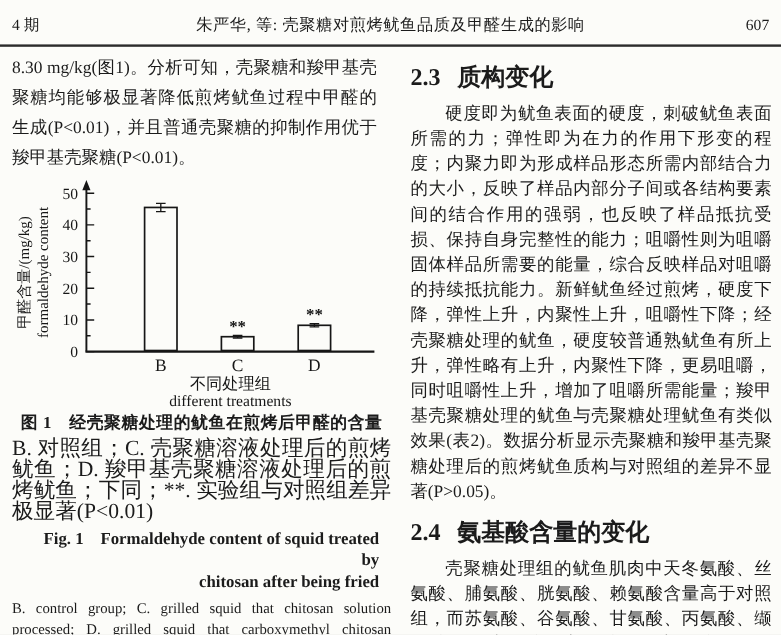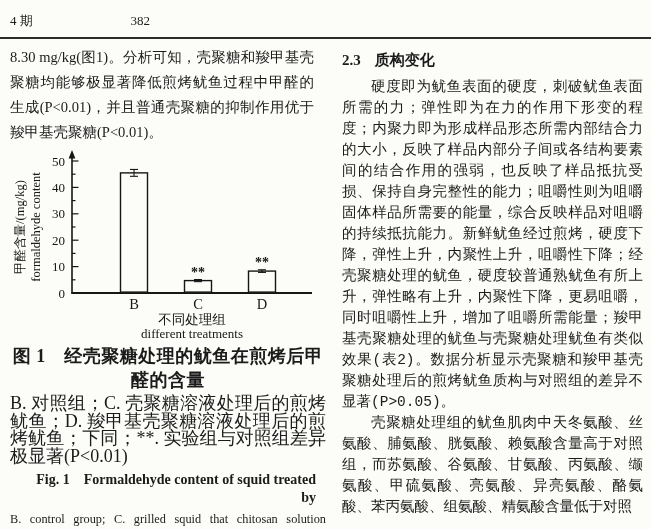--- a/index.html
+++ b/index.html
@@ -21,51 +21,51 @@
   .col-right{flex:1;min-width:0;}
 
   .lead-par{
     margin:2px 12px 2px 0;font-size:14.5px;line-height:25px;text-align:justify;
     text-justify:inter-character;
   }
   figure{margin:0;padding:0;}
   .chart-wrap{width:312px;height:192px;}
   .chart-wrap svg{display:block;font-family:"Liberation Serif","DejaVu Serif",serif;}
   .fig-caption-cn{
-    text-align:center;font-weight:bold;font-size:18px;margin:5px 0 3px 0;letter-spacing:.5px;
+    text-align:center;font-weight:bold;font-size:14px;margin:5px 0 3px 0;letter-spacing:.5px;
   }
   .fig-notes-cn{
     font-size:18px;line-height:17.5px;text-align:justify;text-justify:inter-character;
   }
   .fig-caption-en{
     text-align:right;font-weight:bold;font-size:14px;line-height:18px;margin:6px 10px 4px 10px;
   }
   .fig-notes-en{
     font-size:12.3px;line-height:16.5px;text-align:justify;
   }
 
   .section-heading{
-    font-weight:bold;font-size:15px;margin:8px 0 7px 0;
+    font-weight:bold;font-size:20px;margin:8px 0 7px 0;
   }
   .section-heading .sec-num{display:inline-block;margin-right:14px;}
   .body-par{
     margin:0;font-size:14.5px;line-height:21px;text-align:justify;text-justify:inter-character;
     text-indent:2em;
-    font-family:Liberation Mono, monospace;
   }
   .sec24{margin-top:9px;}
 </style>
 </head>
 <body>
 
 <div class="page">
 
   <div class="running-header">
     <span class="rh-issue">4 期</span>
-    <span class="rh-page">382</span>
+    <span class="rh-title">朱严华, 等: 壳聚糖对煎烤鱿鱼品质及甲醛生成的影响</span>
+    <span class="rh-page">607</span>
   </div>
 
   <div class="columns">
 
     <div class="col-left">
       <p class="lead-par">8.30 mg/kg(图1)。分析可知，壳聚糖和羧甲基壳聚糖均能够极显著降低煎烤鱿鱼过程中甲醛的生成(P&lt;0.01)，并且普通壳聚糖的抑制作用优于羧甲基壳聚糖(P&lt;0.01)。</p>
 
       <figure>
         <div class="chart-wrap" id="chart">
             <svg viewBox="0 0 312 192" width="312" height="192">
@@ -110,29 +110,33 @@
               <text text-anchor="middle" font-size="12.5" fill="#161616" transform="translate(30 80) rotate(-90)">formaldehyde content</text>
               <text x="182" y="177" text-anchor="middle" font-size="13.5" fill="#161616">不同处理组</text>
               <text x="182" y="191" text-anchor="middle" font-size="13" fill="#161616">different treatments</text>
             </svg>
           </div>
         <figcaption>
           <div class="fig-caption-cn">图 1　经壳聚糖处理的鱿鱼在煎烤后甲醛的含量</div>
           <div class="fig-notes-cn">B. 对照组；C. 壳聚糖溶液处理后的煎烤鱿鱼；D. 羧甲基壳聚糖溶液处理后的煎烤鱿鱼；下同；**. 实验组与对照组差异极显著(P&lt;0.01)</div>
           <div class="fig-caption-en">
             <span>Fig. 1　Formaldehyde content of squid treated by</span><br>
+            <span>chitosan after being fried</span>
           </div>
           <div class="fig-notes-en">B. control group; C. grilled squid that chitosan solution processed; D. grilled squid that carboxymethyl chitosan solution processed; the same below; **. extreme difference in experimental group and control group (P&lt;0.01)</div>
         </figcaption>
       </figure>
     </div>
 
     <div class="col-right">
       <div class="section-heading">
         <span class="sec-num">2.3</span><span>质构变化</span>
       </div>
       <p class="body-par">硬度即为鱿鱼表面的硬度，刺破鱿鱼表面所需的力；弹性即为在力的作用下形变的程度；内聚力即为形成样品形态所需内部结合力的大小，反映了样品内部分子间或各结构要素间的结合作用的强弱，也反映了样品抵抗受损、保持自身完整性的能力；咀嚼性则为咀嚼固体样品所需要的能量，综合反映样品对咀嚼的持续抵抗能力。新鲜鱿鱼经过煎烤，硬度下降，弹性上升，内聚性上升，咀嚼性下降；经壳聚糖处理的鱿鱼，硬度较普通熟鱿鱼有所上升，弹性略有上升，内聚性下降，更易咀嚼，同时咀嚼性上升，增加了咀嚼所需能量；羧甲基壳聚糖处理的鱿鱼与壳聚糖处理鱿鱼有类似效果(表2)。数据分析显示壳聚糖和羧甲基壳聚糖处理后的煎烤鱿鱼质构与对照组的差异不显著(P&gt;0.05)。</p>
 
+      <div class="section-heading sec24">
+        <span class="sec-num">2.4</span><span>氨基酸含量的变化</span>
+      </div>
       <p class="body-par">壳聚糖处理组的鱿鱼肌肉中天冬氨酸、丝氨酸、脯氨酸、胱氨酸、赖氨酸含量高于对照组，而苏氨酸、谷氨酸、甘氨酸、丙氨酸、缬氨酸、甲硫氨酸、亮氨酸、异亮氨酸、酪氨酸、苯丙氨酸、组氨酸、精氨酸含量低于对照</p>
     </div>
 
   </div>
 </div>
 
 </body></html>

